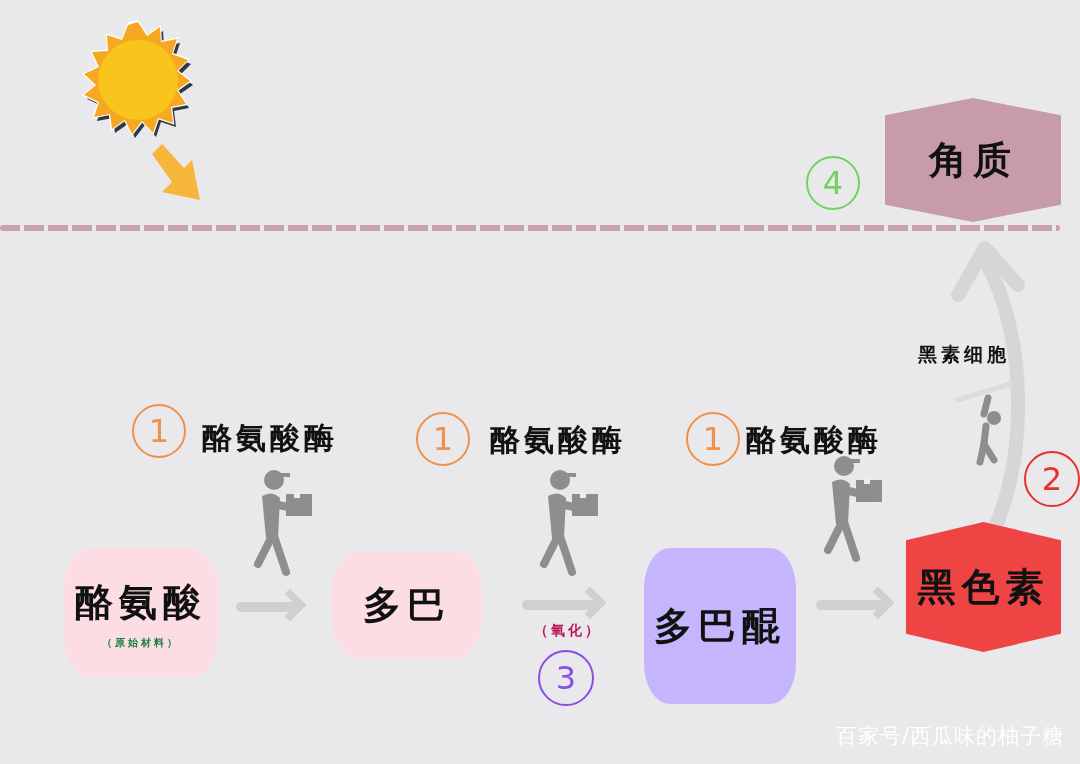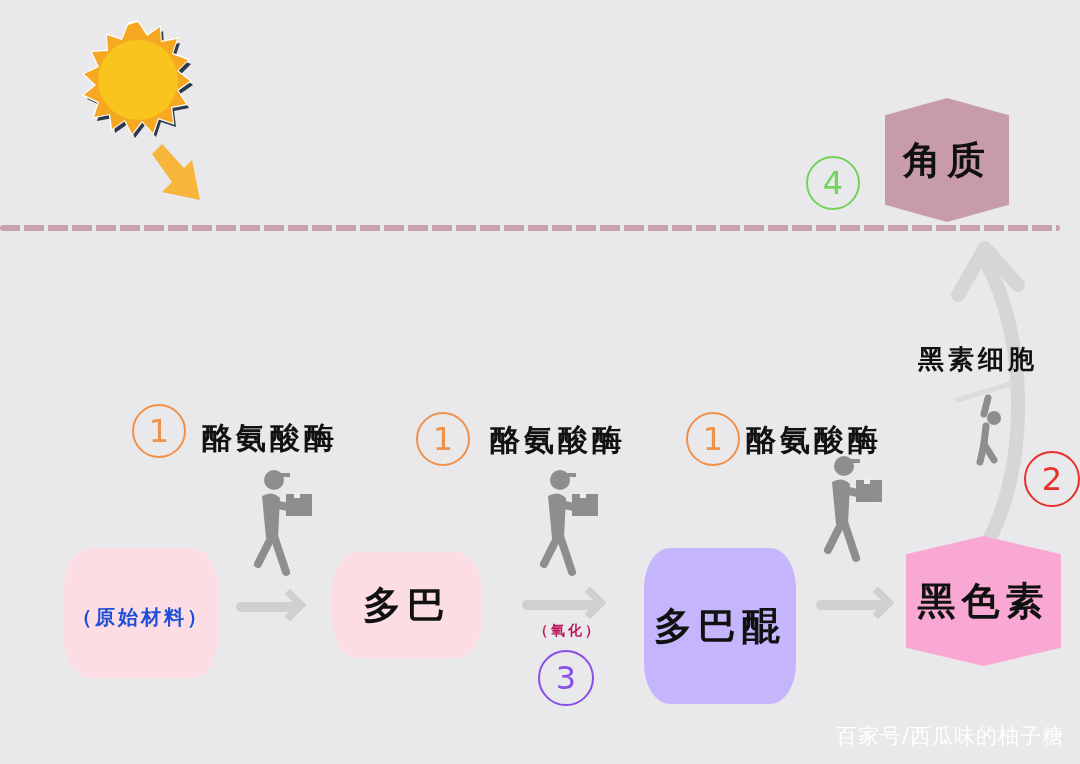--- a/index.html
+++ b/index.html
@@ -5,21 +5,21 @@
   html, body { margin:0; padding:0; }
   body { width:1080px; height:764px; background:#e9e8ea; position:relative; overflow:hidden;
          font-family:"DejaVu Sans", sans-serif; }
   .abs { position:absolute; }
   .dash-line { position:absolute; left:0; top:225px; width:1060px; height:6px;
      background: repeating-linear-gradient(90deg, #c9a1b0 0 20px, transparent 20px 24px);
      border-radius:3px; }
   .node { position:absolute; display:flex; flex-direction:column; align-items:center; justify-content:center;
           color:#111; font-weight:bold; }
   .node .lbl { font-size:38px; letter-spacing:6px; font-weight:bold; }
-  .node .sub { font-size:20px; color:#1d4ed8; letter-spacing:3px; margin-top:8px; font-weight:bold; }
+  .node .sub { font-size:10px; color:#15803d; letter-spacing:3px; margin-top:8px; font-weight:bold; }
   .hex { clip-path: polygon(0 14%, 50% 0, 100% 14%, 100% 86%, 50% 100%, 0 86%); border-radius:18px; }
   .blob { border-radius:26px 26px 26px 26px / 40px 40px 40px 40px; }
   .circ { position:absolute; border-radius:50%; border:2.5px solid; display:flex; align-items:center;
           justify-content:center; font-family:"DejaVu Sans", sans-serif; font-size:32px; }
   .enzyme { position:absolute; font-size:30px; font-weight:bold; color:#111; letter-spacing:4px; }
   .arrow-r { position:absolute; height:10px; background:#d0d0d2; border-radius:5px; }
   .arrow-r::after { content:""; position:absolute; right:-4px; top:-9px; width:16px; height:16px;
      border-top:8px solid #d0d0d2; border-right:8px solid #d0d0d2; transform:rotate(45deg); border-radius:3px; }
   .watermark { position:absolute; right:16px; bottom:14px; font-size:21px; color:#ffffff; letter-spacing:1px; }
 </style>
@@ -37,30 +37,30 @@
 
 <svg class="abs" style="left:148px;top:142px" width="60" height="62" viewBox="0 0 60 62">
   <polygon fill="#f7b63a" points="4,12 14,2 36,26 44,18 52,58 14,50 24,40"></polygon>
 </svg>
 
 <div class="dash-line"></div>
 
 <div class="circ" style="left:806px;top:156px;width:50px;height:50px;border-color:#72d35c;color:#72d35c">
     <span>4</span>
   </div>
-<div class="node hex" style="left:885px;top:98px;width:124px;height:124px;background:#c89bab">
+<div class="node hex" style="left:885px;top:98px;width:176px;height:124px;background:#c89bab">
   <span class="lbl">角质</span>
 </div>
 
 <svg class="abs" style="left:940px;top:230px" width="110" height="330" viewBox="0 0 110 330">
   <path d="M40,325 C90,250 90,110 45,30" stroke="#d6d6d8" stroke-width="14" fill="none" stroke-linecap="round"></path>
   <path d="M18,65 L45,18 L78,55" stroke="#d6d6d8" stroke-width="14" fill="none" stroke-linecap="round" stroke-linejoin="round"></path>
 </svg>
 
-<div class="enzyme" style="left:918px;top:342px;font-size:26px">黑素细胞</div>
+<div class="enzyme" style="left:918px;top:342px;font-size:19px">黑素细胞</div>
 
 <svg class="abs" style="left:950px;top:378px" width="70" height="90" viewBox="0 0 70 90">
   <g stroke="#dcdcde" stroke-width="5" stroke-linecap="round">
       <line x1="8" y1="22" x2="60" y2="6"></line>
     </g>
   <circle cx="44" cy="40" r="7" fill="#8e8e90"></circle>
   <g stroke="#8e8e90" stroke-width="7" stroke-linecap="round" fill="none">
     <path d="M38,20 L34,36"></path>
       <path d="M36,48 L34,66"></path>
       <path d="M34,66 L30,84"></path>
@@ -118,35 +118,36 @@
     <rect x="42" y="24" width="6" height="6" fill="#eee"></rect>
   <path d="M10,28 Q20,22 28,30 L26,70 L14,70 Z" fill="#8e8e90"></path>
   <g stroke="#8e8e90" stroke-width="8" stroke-linecap="round">
       <path d="M22,36 L40,40"></path>
       <path d="M20,68 L6,96"></path>
       <path d="M22,68 L34,104"></path>
     </g>
 </svg>
 
 <div class="node blob" style="left:64px;top:548px;width:154px;height:130px;background:#fddde4">
+  <span class="lbl">酪氨酸</span>
   <span class="sub">（原始材料）</span>
 </div>
 <div class="arrow-r" style="left:236px;top:602px;width:62px"></div>
 
 <div class="node blob" style="left:332px;top:552px;width:150px;height:106px;background:#fddde4">
   <span class="lbl">多巴</span>
 </div>
 <div class="arrow-r" style="left:522px;top:600px;width:76px"></div>
 <div class="abs" style="left:534px;top:622px;font-size:14px;color:#be185d;font-weight:bold;letter-spacing:3px">（氧化）</div>
 <div class="circ" style="left:538px;top:650px;width:52px;height:52px;border-color:#8a4ee8;color:#8a4ee8">
     <span>3</span>
   </div>
 
 <div class="node blob" style="left:644px;top:548px;width:152px;height:156px;background:#c4b5fd">
   <span class="lbl">多巴醌</span>
 </div>
 <div class="arrow-r" style="left:816px;top:600px;width:70px"></div>
 
-<div class="node hex" style="left:906px;top:536px;width:155px;height:130px;background:#f9a8d4">
+<div class="node hex" style="left:906px;top:522px;width:155px;height:130px;background:#ef4444">
   <span class="lbl">黑色素</span>
 </div>
 
 <div class="watermark">百家号/西瓜味的柚子糖</div>
 
 </body></html>

